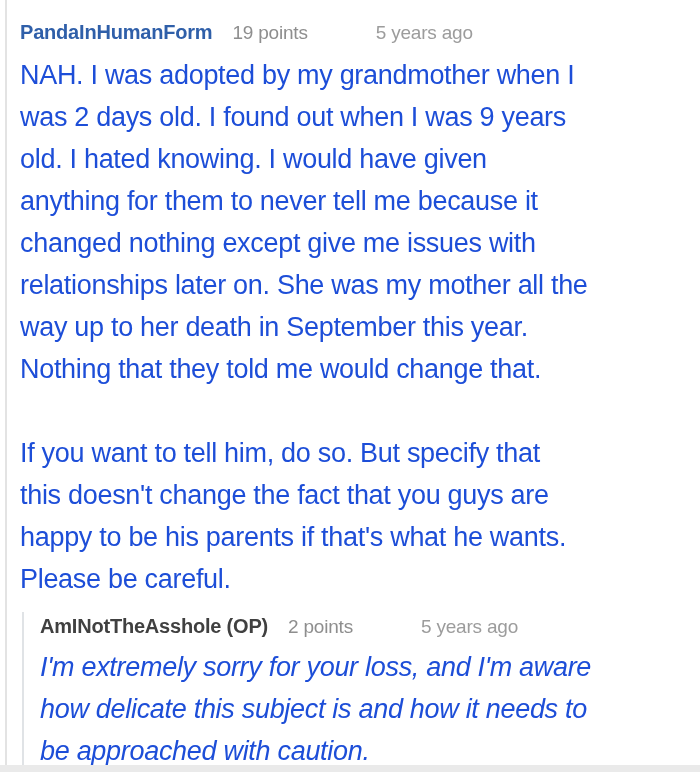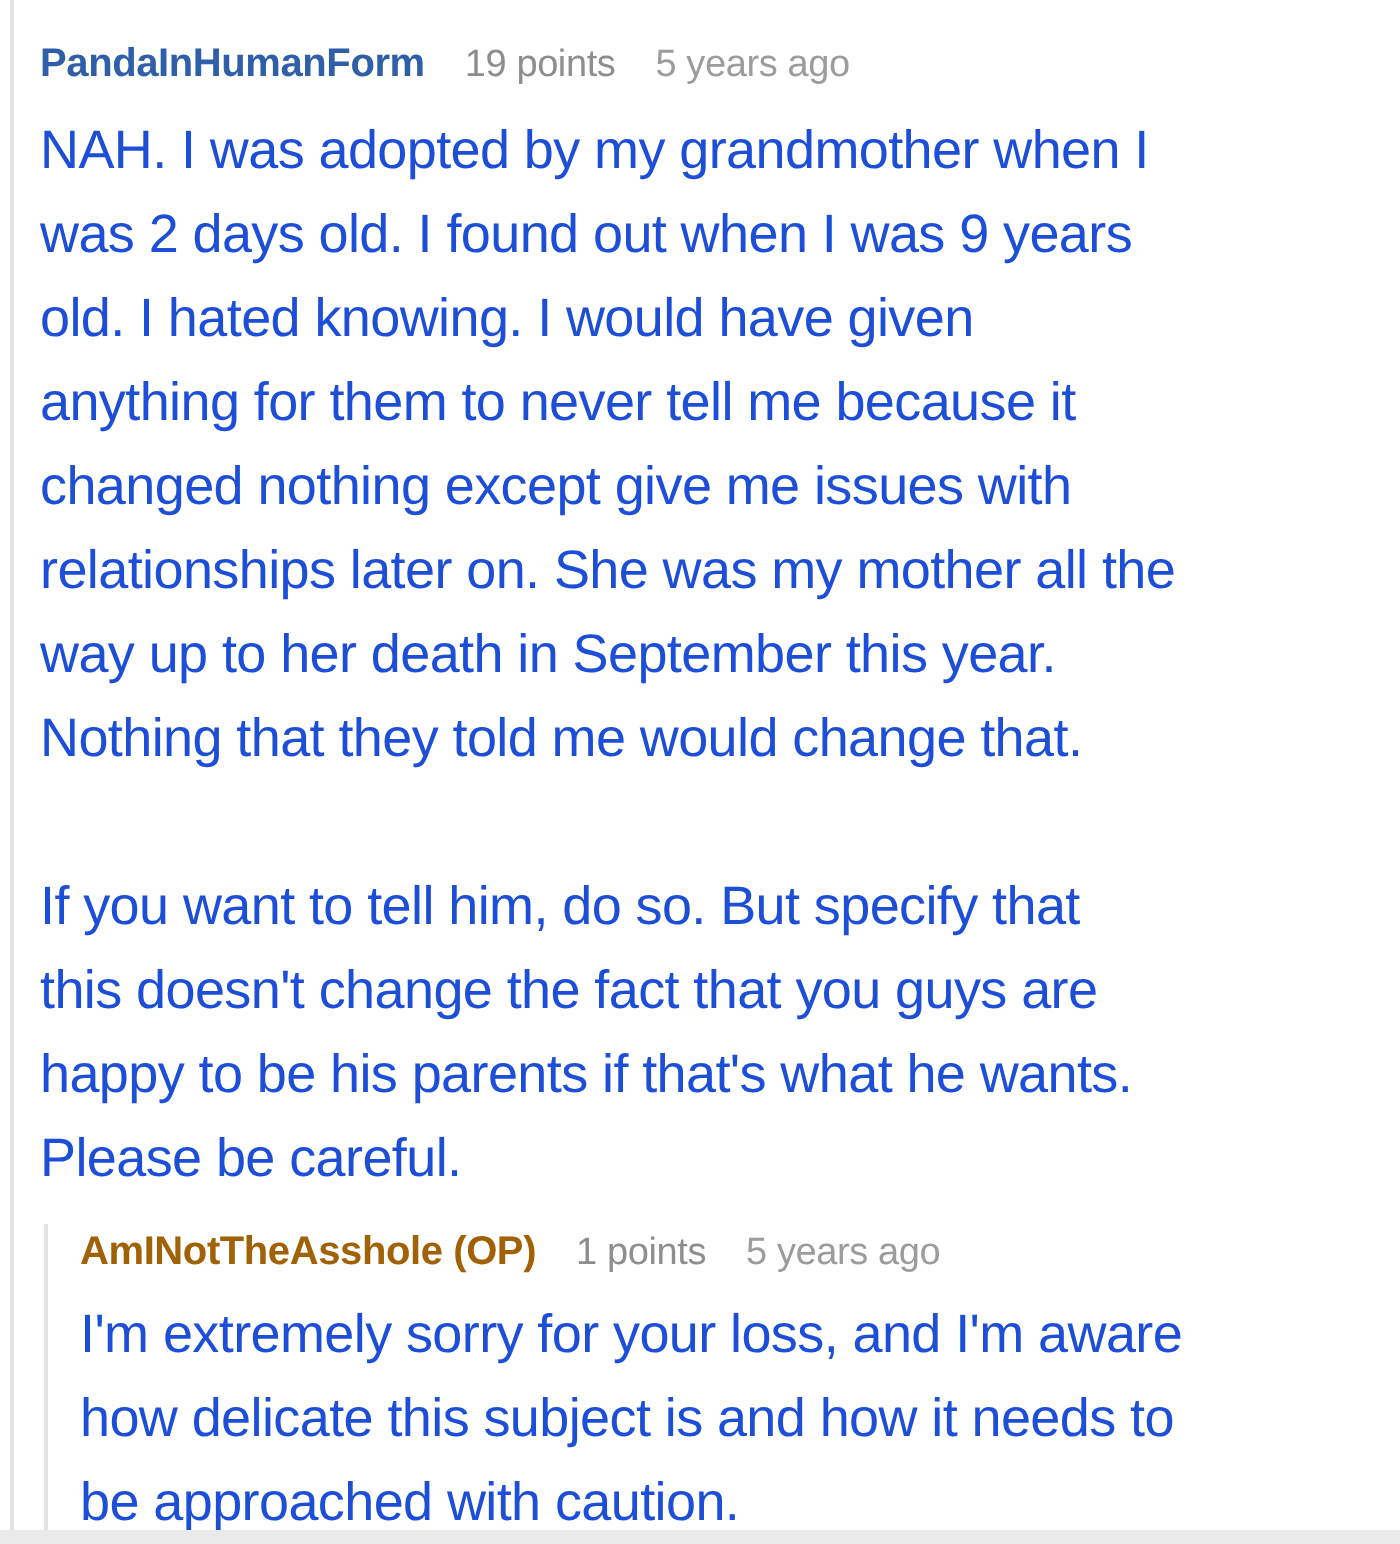--- a/index.html
+++ b/index.html
@@ -31,47 +31,48 @@
     gap: 20px;
     line-height: 28px;
     white-space: nowrap;
   }
   .author {
     font-weight: bold;
     font-size: 20px;
     letter-spacing: -0.2px;
     cursor: pointer;
   }
-  .author-op { color: #a16207; }
+  .author-op { color: #404040; }
   .author-top { color: #2f5fa9; }
   .meta {
     font-size: 19px;
     color: #979797;
     letter-spacing: -0.2px;
   }
   .meta-points { color: #8e8e8e; }
-  .meta-time { color: #9c9c9c; }
+  .meta-time { color: #9c9c9c; margin-left: 48px; }
   .comment-body {
     margin-top: 7px;
     font-size: 27px;
     line-height: 42px;
     color: #1d4ed8;
     letter-spacing: -0.3px;
     white-space: pre-line;
   }
   .reply {
     position: relative;
     margin-top: 12px;
     margin-left: 2px;
     border-left: 2px solid #e0e3e6;
     padding-left: 16px;
     padding-right: 0;
   }
   .reply .comment-body {
     margin-top: 5px;
+    font-style: italic;
   }
   .bottom-strip {
     position: absolute;
     left: 0; right: 0; bottom: 0;
     height: 7px;
     background: #eaeaea;
   }
 </style>
 </head>
 <body>
@@ -98,21 +99,21 @@
 Nothing that they told me would change that.
 
 If you want to tell him, do so. But specify that
 this doesn't change the fact that you guys are
 happy to be his parents if that's what he wants.
 Please be careful.</div>
 
     <div class="reply">
       <div class="comment-header">
         <span class="author author-op">AmINotTheAsshole (OP)</span>
-        <span class="meta meta-points">1 points</span>
+        <span class="meta meta-points">2 points</span>
         <span class="meta meta-time">5 years ago</span>
       </div>
 
       <div class="comment-body">I'm extremely sorry for your loss, and I'm aware
 how delicate this subject is and how it needs to
 be approached with caution.</div>
     </div>
 
   </div>
 

